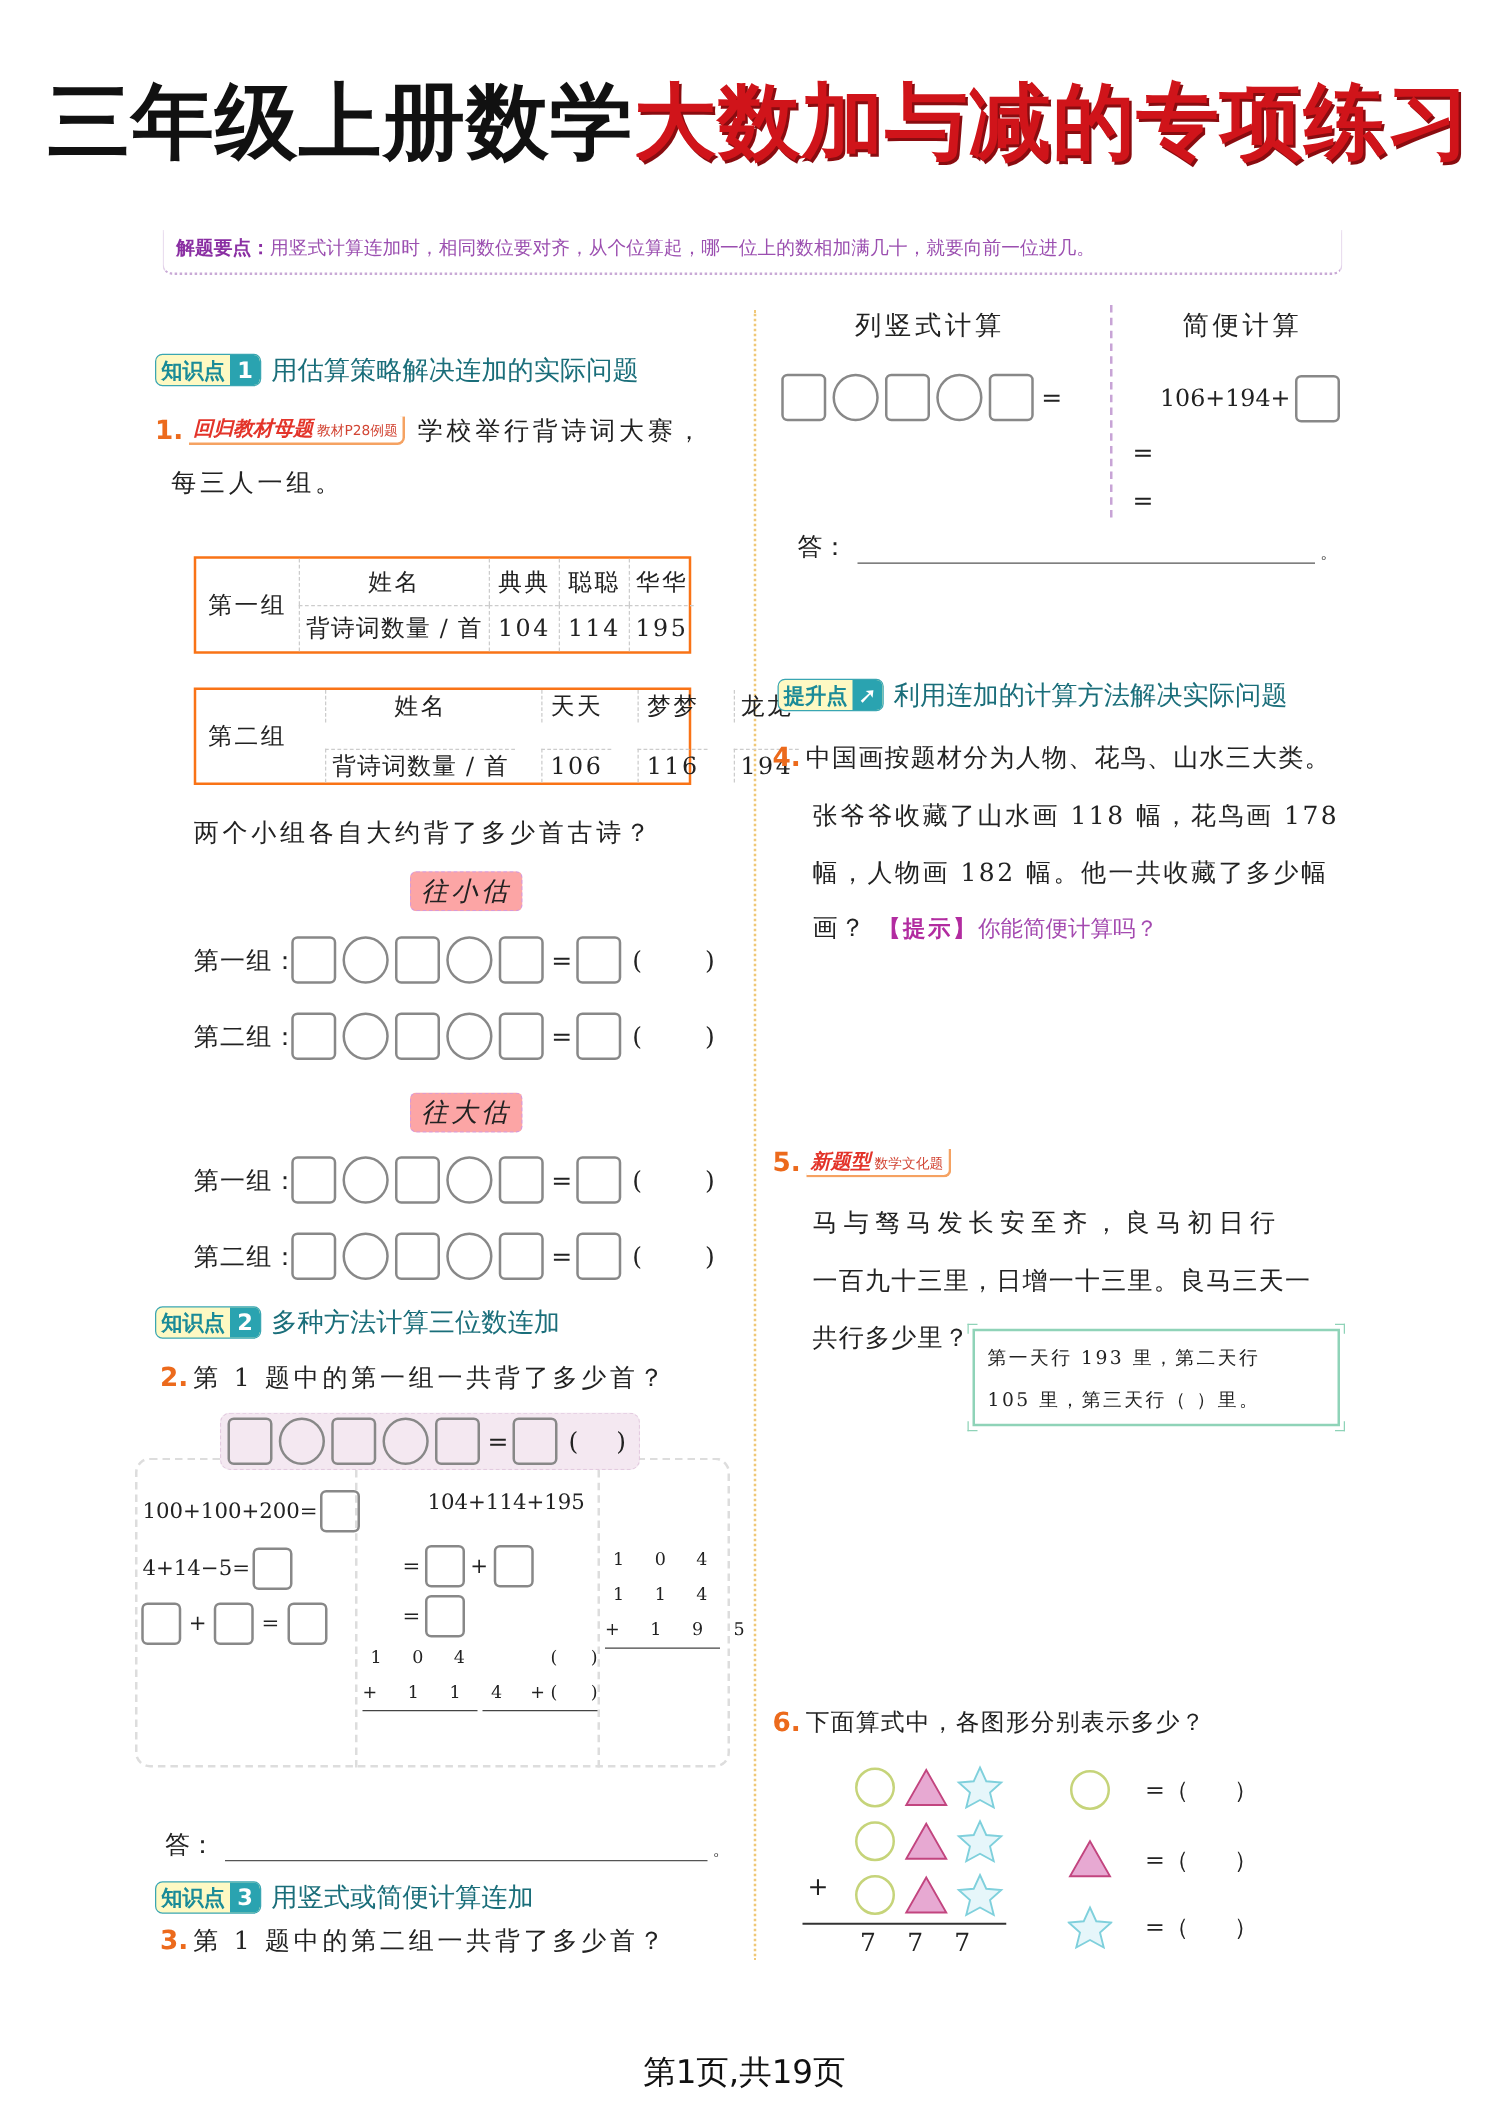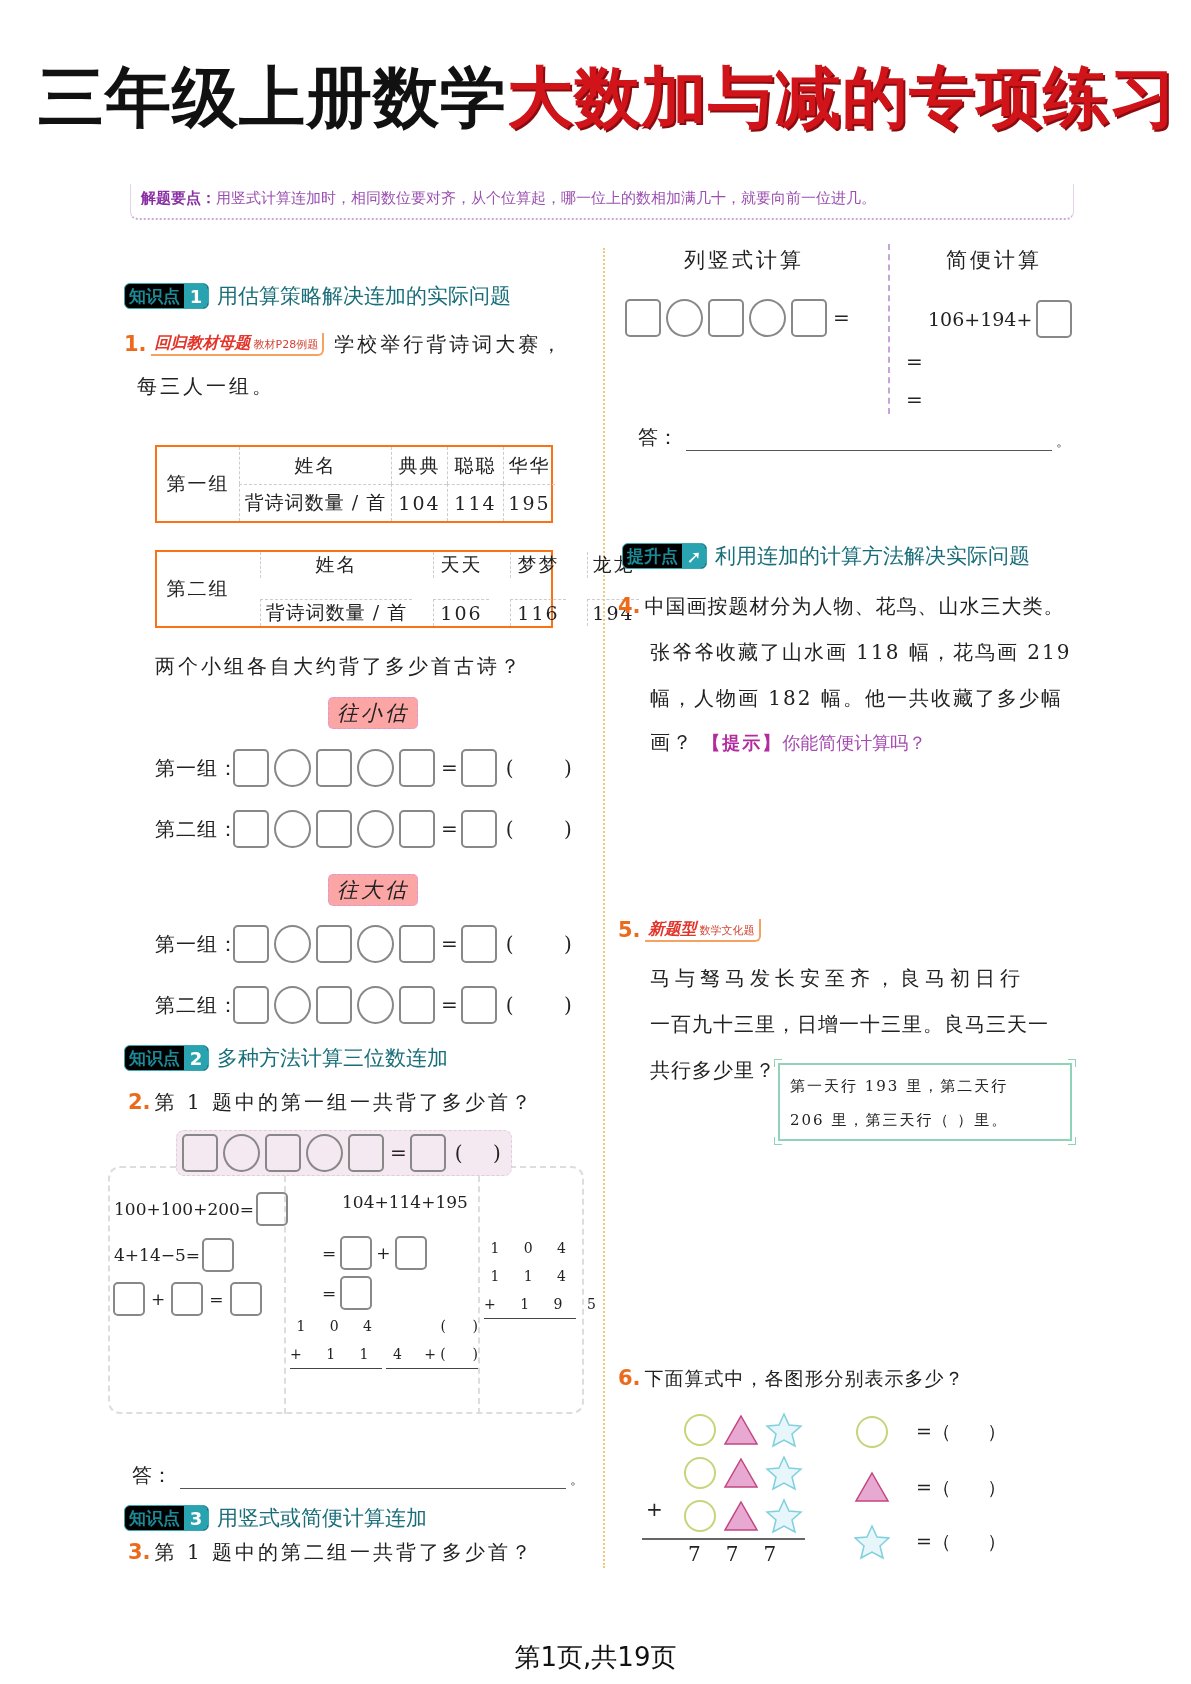--- a/index.html
+++ b/index.html
@@ -14,21 +14,21 @@
 
   
   .tip { left: 130px; top: 184px; width: 944px; height: 36px; border-bottom: 2px dotted #c9a9d6; border-left: 1px solid #e3d3ea; border-right: 1px solid #e3d3ea; border-radius: 0 0 8px 8px; font-size: 15px; color: #9b4fb0; padding-left: 10px; line-height: 28px; font-family: "DejaVu Sans", sans-serif; }
   .tip b { color: #8a2fa3; }
 
   
   .vdiv { left: 603px; top: 248px; height: 1320px; border-left: 2px dotted #f0c878; }
 
   
   .kp { display: flex; align-items: center; font-family: "DejaVu Sans", sans-serif; font-size: 21px; color: #1a6e7a; white-space: nowrap; }
-  .kp .tag { display: inline-flex; align-items: center; border: 1.5px solid #3aa6b2; border-radius: 6px; background: #000000; color: #1a8b98; font-weight: bold; font-size: 17px; height: 26px; padding-left: 4px; overflow: hidden; margin-right: 8px; }
+  .kp .tag { display: inline-flex; align-items: center; border: 1.5px solid #3aa6b2; border-radius: 6px; background: #fef9c3; color: #1a8b98; font-weight: bold; font-size: 17px; height: 26px; padding-left: 4px; overflow: hidden; margin-right: 8px; }
   .kp .num { background: #2aa3b0; color: #fff; height: 26px; width: 24px; display: inline-flex; align-items: center; justify-content: center; margin-left: 4px; border-radius: 0 6px 6px 0; font-size: 18px; }
 
   .qnum { color: #ec6a1c; font-family: "DejaVu Sans", sans-serif; font-weight: bold; font-size: 21px; margin-right: 4px; }
   .qtext { font-size: 20px; letter-spacing: 3px; line-height: 32px; white-space: nowrap; }
 
   .badge { display: inline-flex; align-items: baseline; font-family: "DejaVu Sans", sans-serif; font-weight: bold; font-style: italic; color: #e3342a; font-size: 16px; border-bottom: 2px solid #f5a262; border-right: 2px solid #f5a262; border-radius: 0 0 6px 0; padding: 0 4px; margin-right: 10px; }
   .badge small { font-size: 11px; color: #d24534; font-weight: normal; font-style: normal; margin-left: 3px; }
 
   
   .tbl { border: 2px solid #f97316; width: 398px; height: 78px; display: grid; grid-template-columns: 82px 152px 56px 56px 52px; grid-template-rows: 1fr 1fr; font-size: 19px; }
@@ -304,41 +304,41 @@
       <span>提升点</span>
       <span class="num">➚</span>
     </span>
   <span>利用连加的计算方法解决实际问题</span>
 </div>
 
 <div class="abs" style="left:618px; top:590px; display:flex; align-items:center;">
   <span class="qnum">4.</span>
   <span class="qtext" style="letter-spacing:1px;">中国画按题材分为人物、花鸟、山水三大类。</span>
 </div>
-<div class="abs qtext" style="left:650px; top:636px; letter-spacing:2px;">张爷爷收藏了山水画 118 幅，花鸟画 219</div>
+<div class="abs qtext" style="left:650px; top:636px; letter-spacing:2px;">张爷爷收藏了山水画 118 幅，花鸟画 178</div>
 <div class="abs qtext" style="left:650px; top:682px; letter-spacing:2px;">幅，人物画 182 幅。他一共收藏了多少幅</div>
 <div class="abs qtext" style="left:650px; top:726px; letter-spacing:2px;">
   <span>画？</span>
   <span style="color:#b22ca0; font-weight:bold; font-family:'DejaVu Sans',sans-serif; font-size:18px;">【提示】</span><span style="color:#a44ab0; font-family:'DejaVu Sans',sans-serif; font-size:18px; letter-spacing:0;">你能简便计算吗？</span>
 </div>
 
 <div class="abs" style="left:618px; top:918px; display:flex; align-items:center;">
   <span class="qnum">5.</span>
   <span class="badge">
       <span>新题型</span>
       <small>数学文化题</small>
     </span>
 </div>
 <div class="abs qtext" style="left:650px; top:962px; letter-spacing:5px;">马与驽马发长安至齐，良马初日行</div>
 <div class="abs qtext" style="left:650px; top:1008px; letter-spacing:1px;">一百九十三里，日增一十三里。良马三天一</div>
 <div class="abs qtext" style="left:650px; top:1054px; letter-spacing:1px;">共行多少里？</div>
 
 <div class="abs hintbox">
   <div>第一天行 193 里，第二天行</div>
-  <div>206 里，第三天行（        ）里。</div>
+  <div>105 里，第三天行（        ）里。</div>
   <span class="corner" style="left:-6px; top:-6px; border-right:none; border-bottom:none;"></span>
   <span class="corner" style="right:-6px; top:-6px; border-left:none; border-bottom:none;"></span>
   <span class="corner" style="left:-6px; bottom:-6px; border-right:none; border-top:none;"></span>
   <span class="corner" style="right:-6px; bottom:-6px; border-left:none; border-top:none;"></span>
 </div>
 
 <div class="abs" style="left:618px; top:1362px; display:flex; align-items:center;">
   <span class="qnum">6.</span>
   <span class="qtext" style="letter-spacing:1px; font-family:'DejaVu Sans',sans-serif; font-size:19px;">下面算式中，各图形分别表示多少？</span>
 </div>

